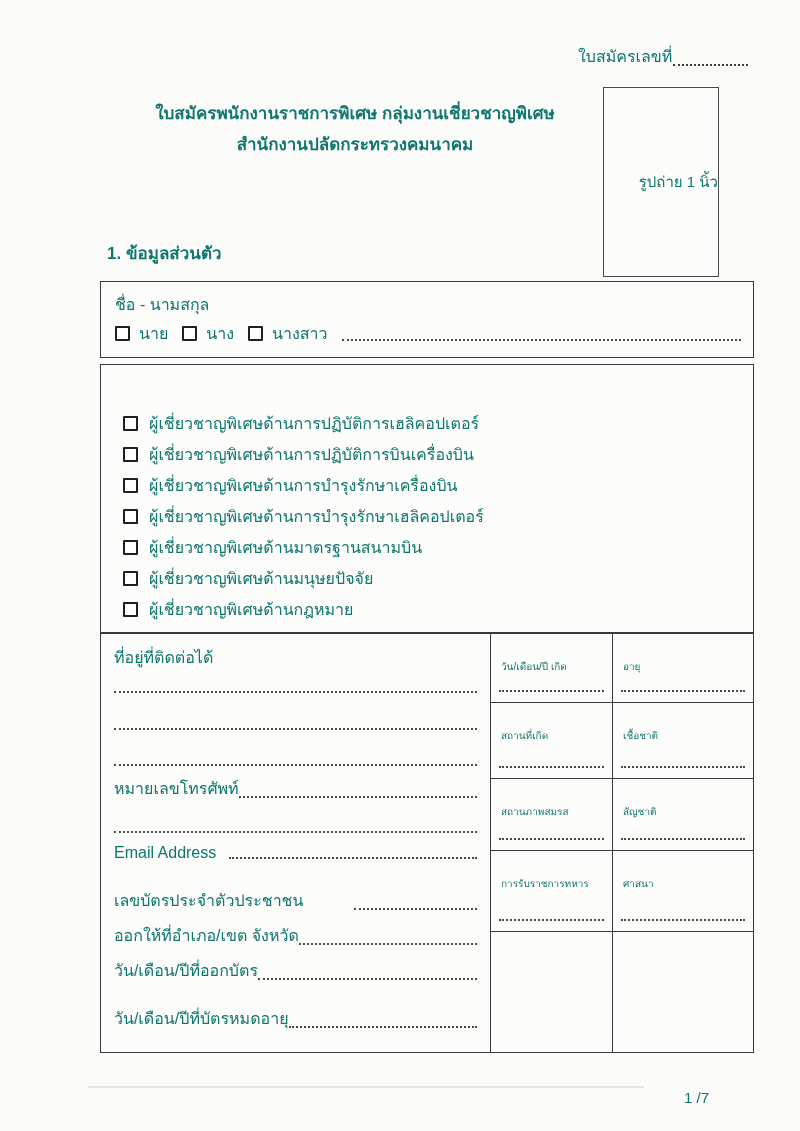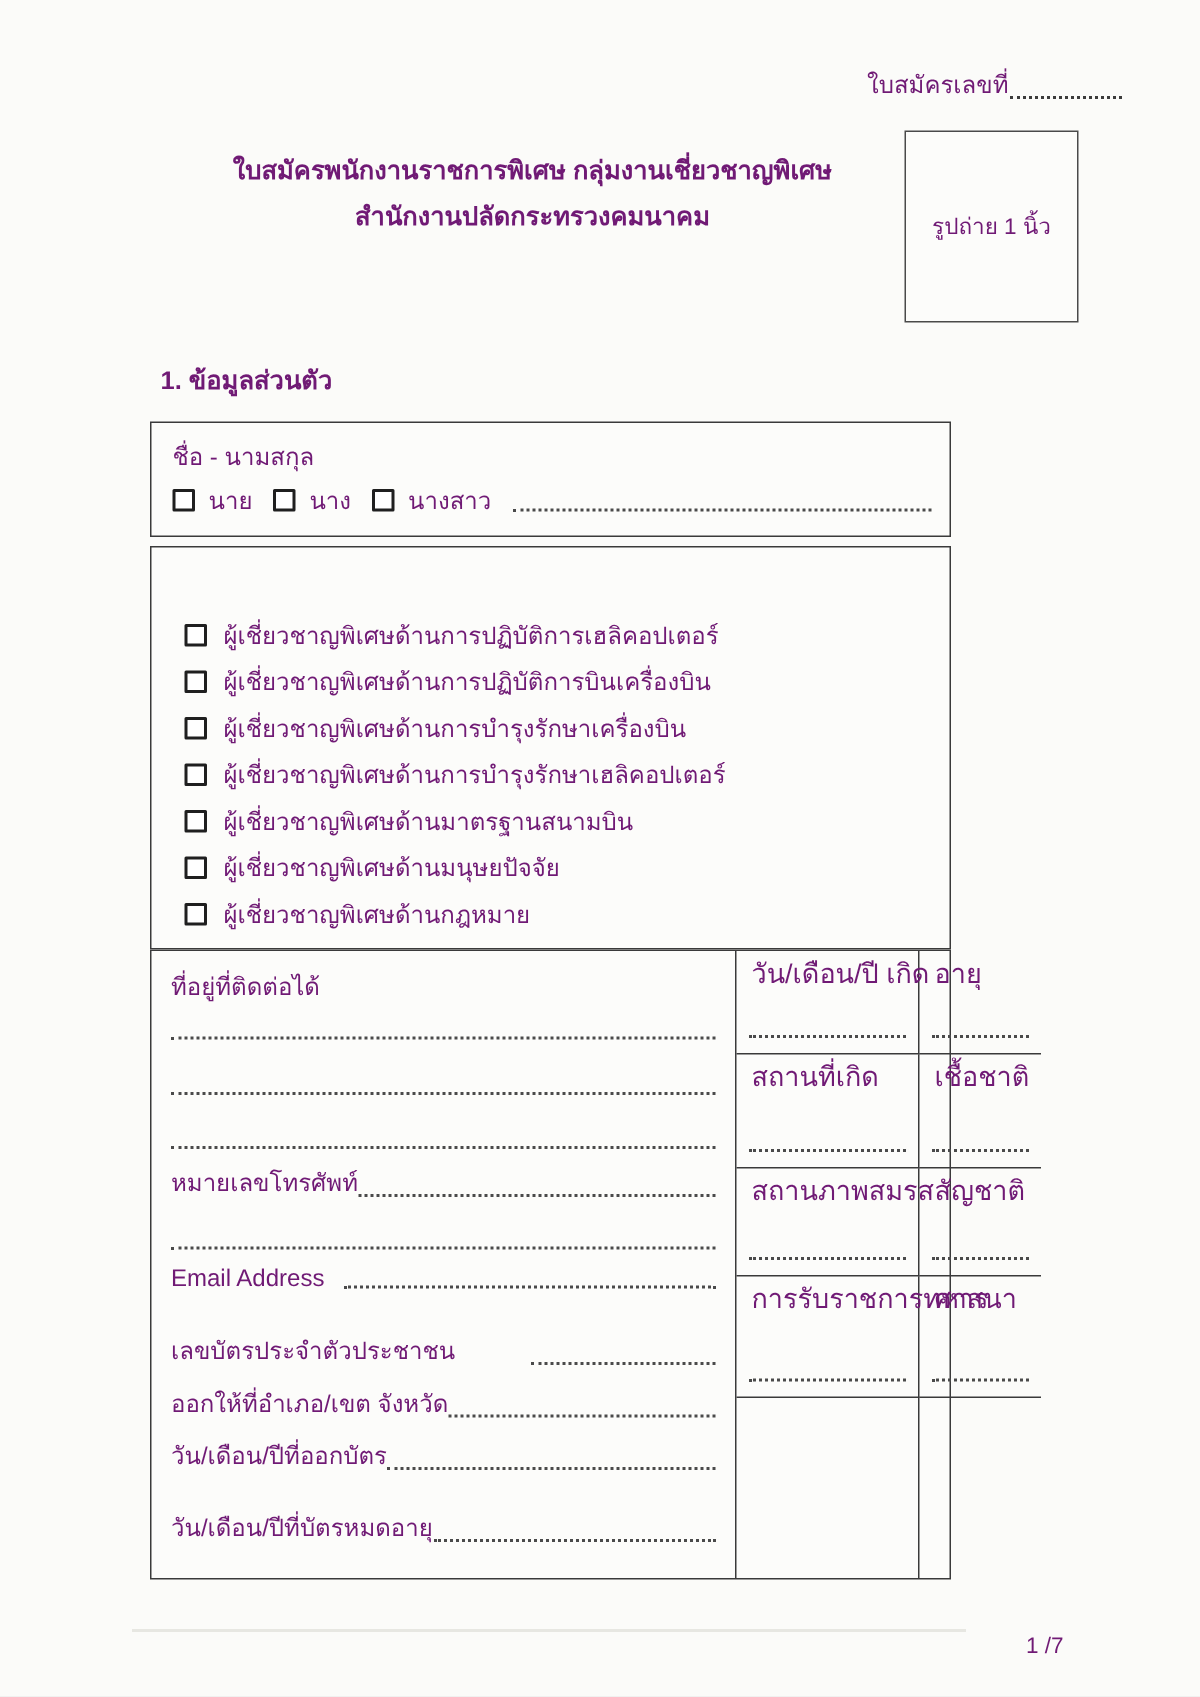--- a/index.html
+++ b/index.html
@@ -3,46 +3,46 @@
 <meta charset="utf-8">
 <style>
   * { margin:0; padding:0; box-sizing:border-box; }
   html,body { background:#e9e9e7; }
   .page {
     position:relative;
     width:800px; height:1131px;
     margin:0 auto;
     background:#fbfbf9;
     font-family:"Liberation Sans", sans-serif;
-    color:#701a75;
+    color:#0f766e;
     overflow:hidden;
   }
   
   .app-no {
     position:absolute; top:44px; left:578px; width:170px;
     display:flex; align-items:flex-end;
     font-size:16px;
   }
   .app-no .dotfill { flex:1; border-bottom:2px dotted #3c3c3c; margin-bottom:3px; margin-left:1px; }
   .title-block {
     position:absolute; top:98px; left:105px; width:500px;
     text-align:center; font-weight:bold; font-size:17px; line-height:31px;
   }
   .photo-box {
-    position:absolute; left:603px; top:87px; width:116px; height:128px;
+    position:absolute; left:603px; top:87px; width:116px; height:190px;
     border:1px solid #4a4a4a; background:#fcfcfa;
-    display:flex; align-items:center; justify-content:center;
+    display:flex; align-items:center; justify-content:flex-end;
     font-size:15px;
   }
   .section-heading {
     position:absolute; left:107px; top:239px;
     font-size:17px; font-weight:bold;text-align:right;
   }
   
-  .fbox { position:absolute; left:100px; width:534px; border:1px solid #3a3a3a; background:#fcfcfa; }
+  .fbox { position:absolute; left:100px; width:654px; border:1px solid #3a3a3a; background:#fcfcfa; }
   .box-name { top:281px; height:77px; }
   .box-pos  { top:364px; height:269px; }
   .box-main { top:633px; height:420px; }
 
   .cb {
     display:inline-block; width:15px; height:15px;
     border:2px solid #1f1f1f; border-radius:1px; background:#fff; flex:none;
   }
   .dotfill { border-bottom:2px dotted #4a4a4a; }
 
@@ -74,21 +74,21 @@
     display:flex; align-items:flex-end;
   }
   .field-row .dotfill { flex:1; margin-bottom:3px; }
   .field-row .gap { width:13px; flex:none; }
 
   .grid {
     position:absolute; left:390px; top:0; right:0; bottom:0;
     display:grid; grid-template-columns:122px 1fr;
     grid-template-rows:69px 76px 72px 81px auto;
   }
-  .gcell { position:relative; padding:0 8px 0 10px; font-size:18px; white-space:nowrap; }
+  .gcell { position:relative; padding:25px 8px 0 10px; font-size:10px; white-space:nowrap; }
   .gcell.br { border-right:1px solid #3a3a3a; }
   .gcell.bb { border-bottom:1px solid #3a3a3a; }
   .cell-dots { position:absolute; left:8px; right:8px; bottom:10px; border-bottom:2px dotted #4a4a4a; }
 
   
   .footer-line { position:absolute; left:88px; top:1086px; width:556px; height:2px; background:#e7e7e2; }
   .page-no { position:absolute; left:684px; top:1089px; font-size:15px; }
 </style>
 </head>
 <body>

